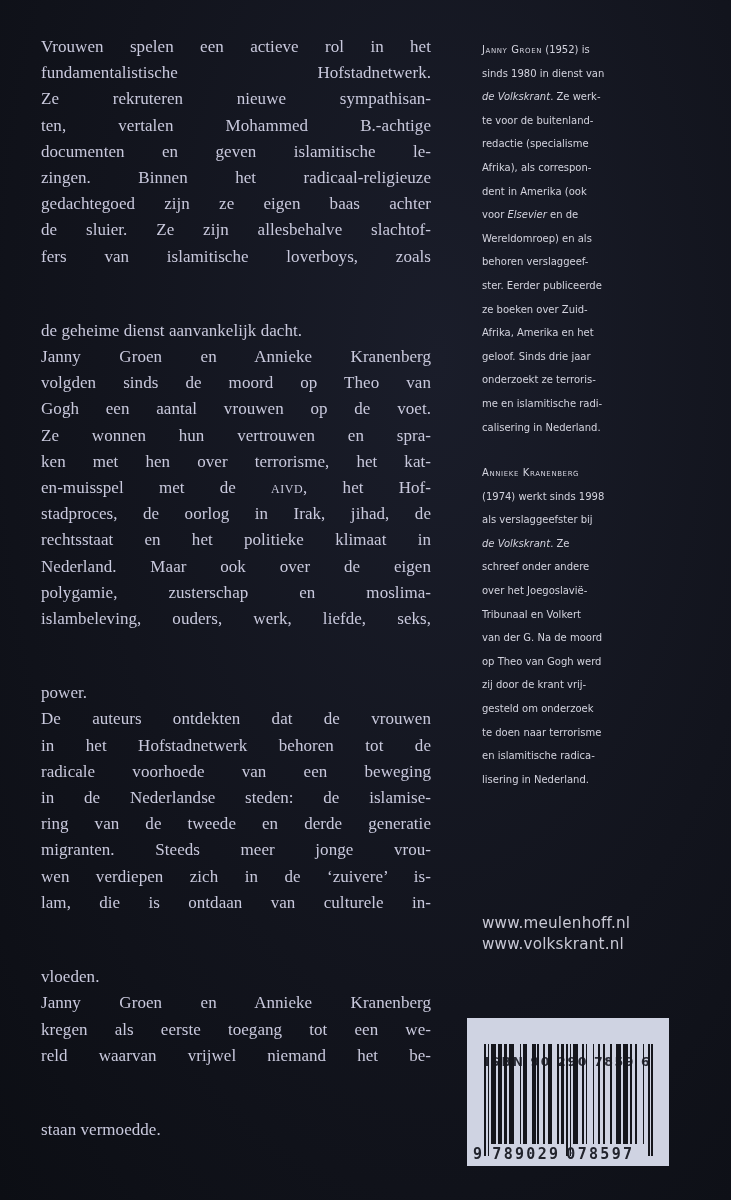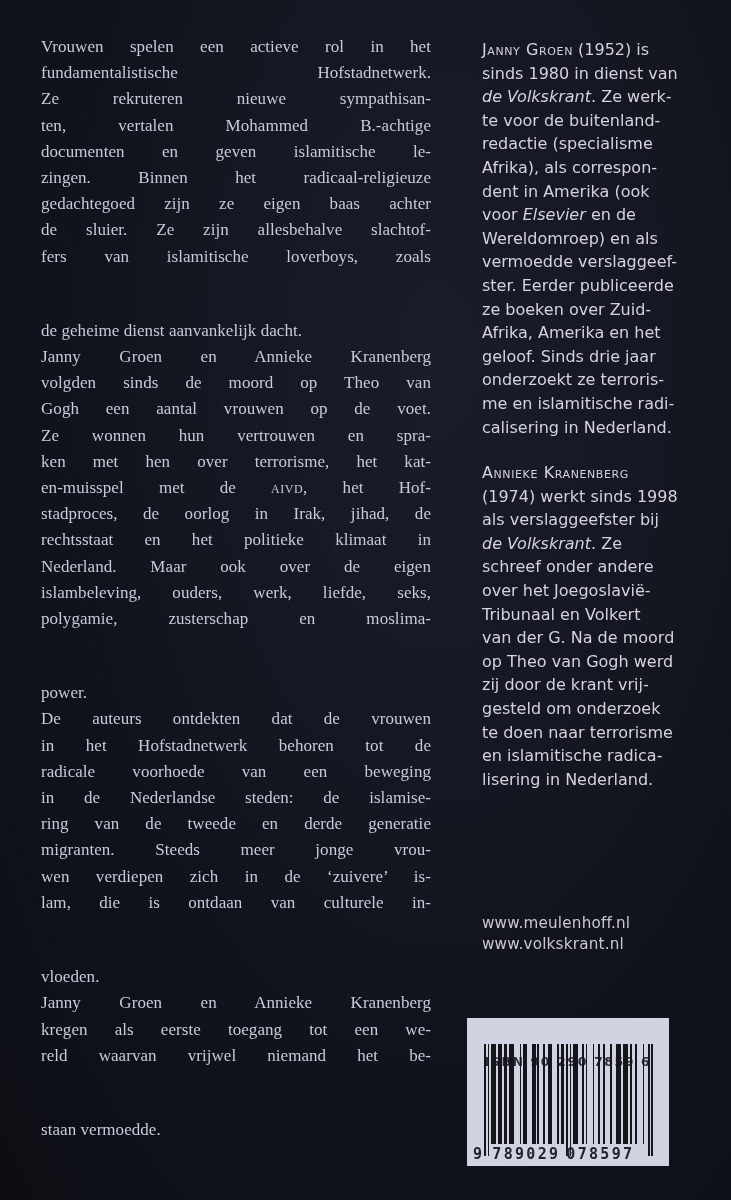--- a/index.html
+++ b/index.html
@@ -53,21 +53,21 @@
       letter-spacing: 0.5px;
     }
     
     .bios {
       position: absolute;
       left: 482px;
       top: 38px;
       width: 230px;
       color: #d3d3de;
       font-family: "DejaVu Sans", "Liberation Sans", sans-serif;
-      font-size: 16px;
+      font-size: 10px;
       line-height: 23.6px;
     }
     .bios .bio {
       margin: 0;
     }
     .bios .bio + .bio {
       margin-top: 22px;
     }
     .bios .line {
       display: block;
@@ -169,22 +169,22 @@
       <p>
         <span class="line">Janny Groen en Annieke Kranenberg</span>
         <span class="line">volgden sinds de moord op Theo van</span>
         <span class="line">Gogh een aantal vrouwen op de voet.</span>
         <span class="line">Ze wonnen hun vertrouwen en spra-</span>
         <span class="line">ken met hen over terrorisme, het kat-</span>
         <span class="line">en-muisspel met de <span class="smallcaps">aivd</span>, het Hof-</span>
         <span class="line">stadproces, de oorlog in Irak, jihad, de</span>
         <span class="line">rechtsstaat en het politieke klimaat in</span>
         <span class="line">Nederland. Maar ook over de eigen</span>
+        <span class="line">polygamie, zusterschap en moslima-</span>
         <span class="line">islambeleving, ouders, werk, liefde, seks,</span>
-        <span class="line">polygamie, zusterschap en moslima-</span>
         <span class="line last">power.</span>
       </p>
       <p>
         <span class="line">De auteurs ontdekten dat de vrouwen</span>
         <span class="line">in het Hofstadnetwerk behoren tot de</span>
         <span class="line">radicale voorhoede van een beweging</span>
         <span class="line">in de Nederlandse steden: de islamise-</span>
         <span class="line">ring van de tweede en derde generatie</span>
         <span class="line">migranten. Steeds meer jonge vrou-</span>
         <span class="line">wen verdiepen zich in de ‘zuivere’ is-</span>
@@ -203,21 +203,21 @@
       <div class="bio">
         <span class="line"><span class="name">Janny Groen</span> (1952) is</span>
         <span class="line">sinds 1980 in dienst van</span>
         <span class="line"><em>de Volkskrant</em>. Ze werk-</span>
         <span class="line">te voor de buitenland-</span>
         <span class="line">redactie (specialisme</span>
         <span class="line">Afrika), als correspon-</span>
         <span class="line">dent in Amerika (ook</span>
         <span class="line">voor <em>Elsevier</em> en de</span>
         <span class="line">Wereldomroep) en als</span>
-        <span class="line">vermoedde verslaggeef-</span>
+        <span class="line">behoren verslaggeef-</span>
         <span class="line">ster. Eerder publiceerde</span>
         <span class="line">ze boeken over Zuid-</span>
         <span class="line">Afrika, Amerika en het</span>
         <span class="line">geloof. Sinds drie jaar</span>
         <span class="line">onderzoekt ze terroris-</span>
         <span class="line">me en islamitische radi-</span>
         <span class="line">calisering in Nederland.</span>
       </div>
       <div class="bio">
         <span class="line"><span class="name">Annieke Kranenberg</span></span>

